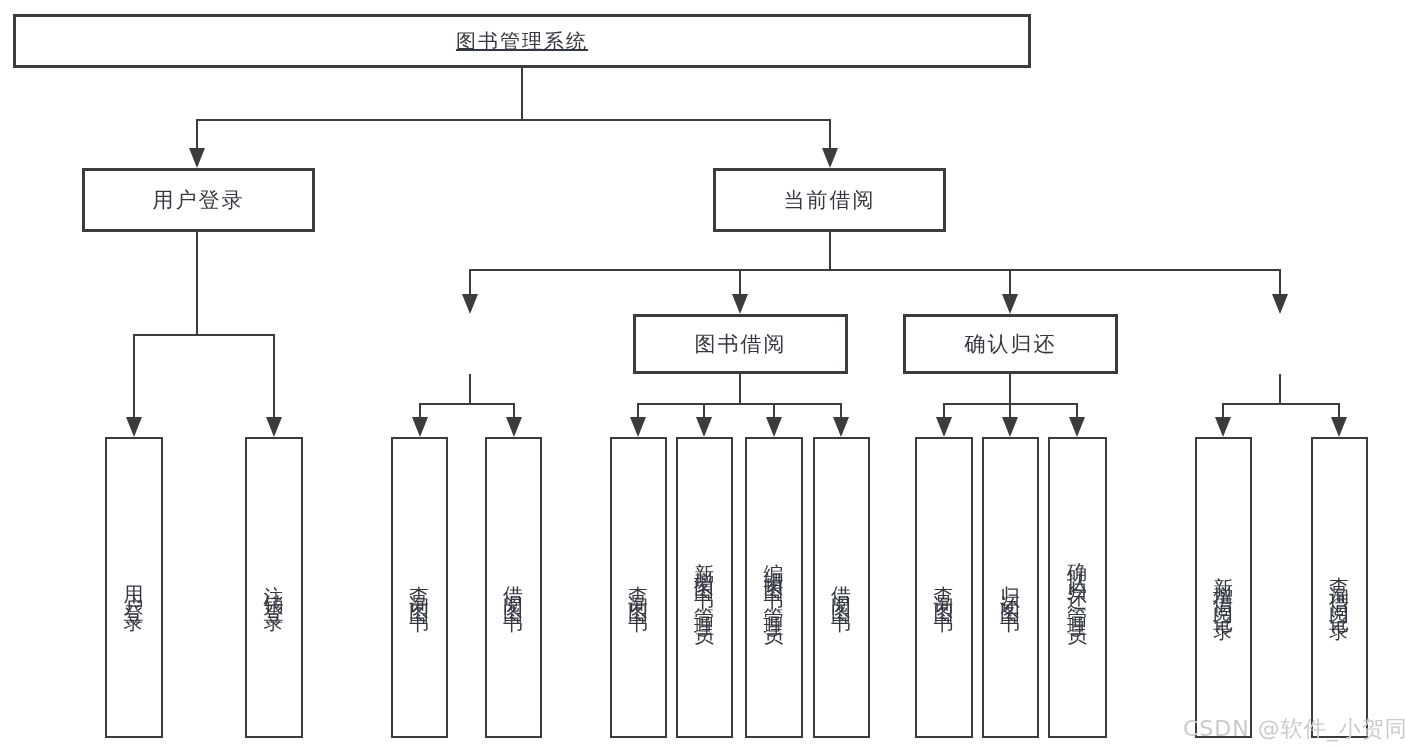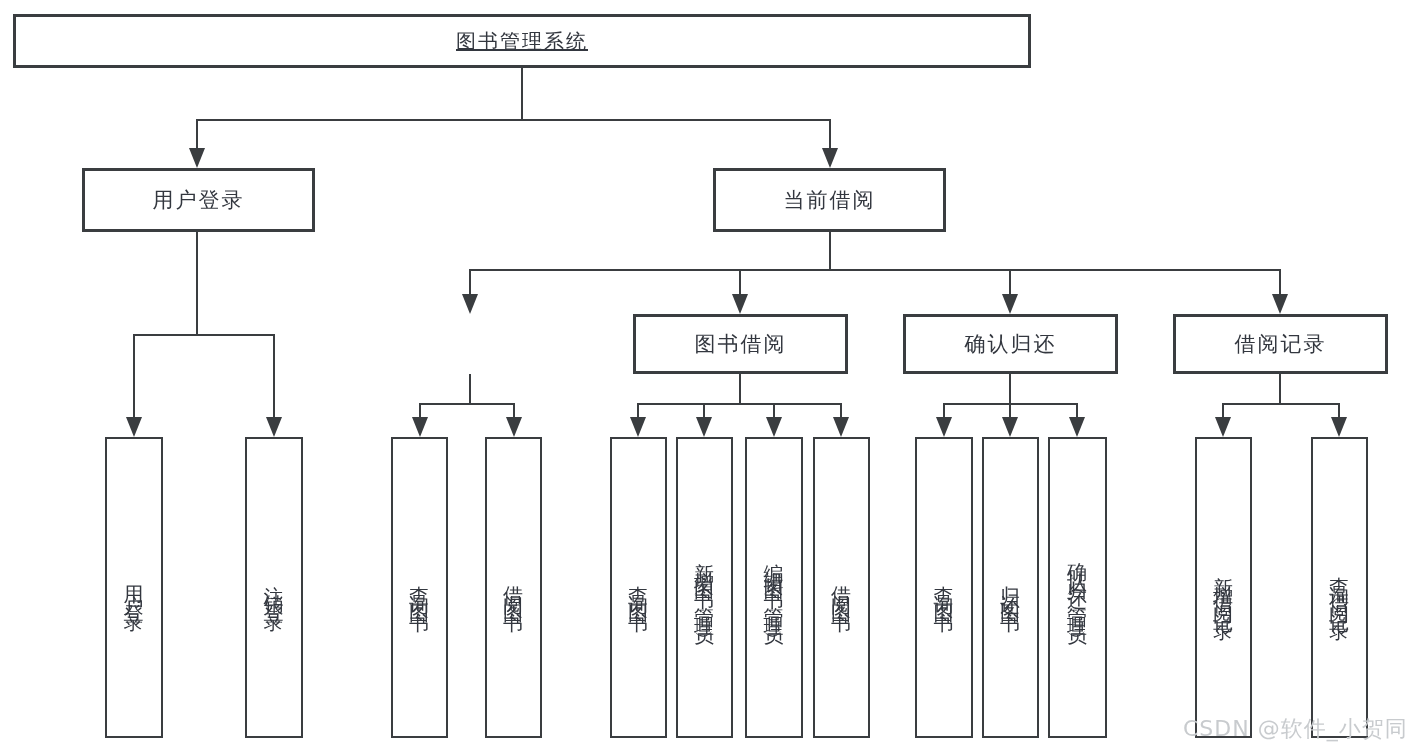--- a/index.html
+++ b/index.html
@@ -84,21 +84,20 @@
   <div class="line v" style="left:739px;top:269px;height:28px;"></div>
   <div class="line v" style="left:1009px;top:269px;height:28px;"></div>
   <div class="line v" style="left:1279px;top:269px;height:28px;"></div>
   <div class="arrow" style="left:462px;top:294px;"></div>
   <div class="arrow" style="left:732px;top:294px;"></div>
   <div class="arrow" style="left:1002px;top:294px;"></div>
   <div class="arrow" style="left:1272px;top:294px;"></div>
 
   <div class="box hbox" style="left:633px;top:314px;width:215px;height:60px;">图书借阅</div>
   <div class="box hbox" style="left:903px;top:314px;width:215px;height:60px;">确认归还</div>
-  <div class="box hbox" style="left:1173px;top:314px;width:215px;height:60px;">借阅记录</div>
 
   <div class="line v" style="left:469px;top:374px;height:31px;"></div>
   <div class="line v" style="left:739px;top:374px;height:31px;"></div>
   <div class="line v" style="left:1009px;top:374px;height:31px;"></div>
   <div class="line v" style="left:1279px;top:374px;height:31px;"></div>
 
   <div class="line h" style="left:419px;top:403px;width:96px;"></div>
   <div class="line h" style="left:637px;top:403px;width:205px;"></div>
   <div class="line h" style="left:943px;top:403px;width:135px;"></div>
   <div class="line h" style="left:1222px;top:403px;width:118px;"></div>

